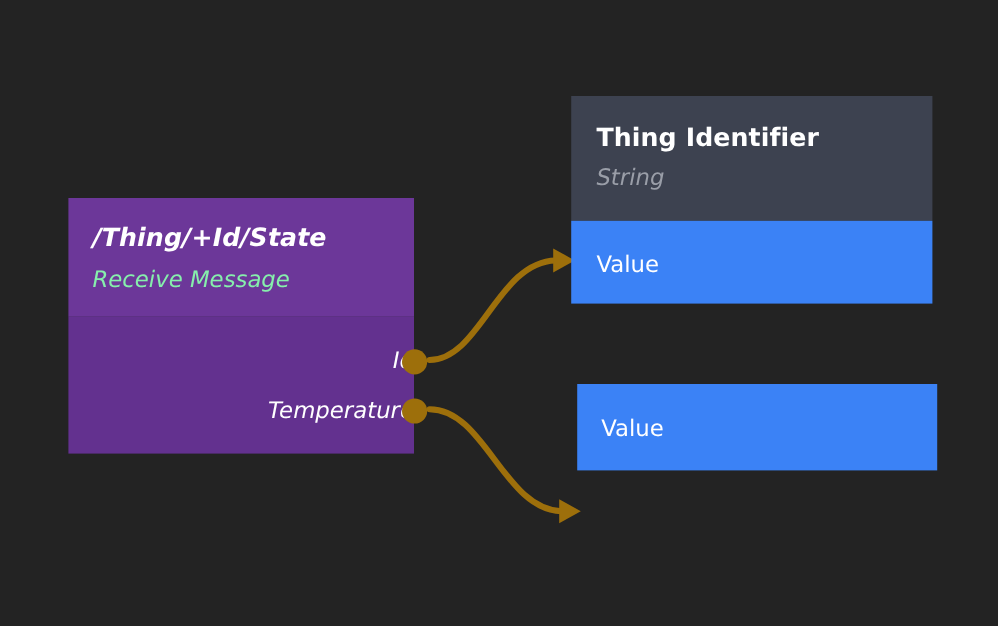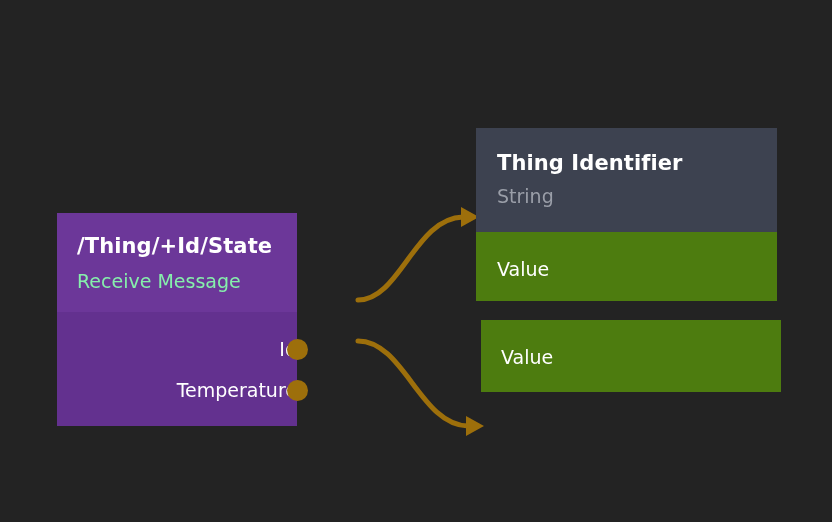--- a/index.html
+++ b/index.html
@@ -31,32 +31,32 @@
   }
 
   
   .node {
     position: absolute;
     box-sizing: border-box;
     overflow: visible;
   }
   .node-header {
     box-sizing: border-box;
-    margin-top: 48px;
   }
   .node-body {
     box-sizing: border-box;
   }
 
   
   .node-source {
     left: 57px;
     top: 165px;
-    width: 240px;
+    width: 288px;
     height: 213px;
+    font-style: italic;
   }
   .node-source .node-header {
     height: 99px;
     background: #6c3799;
     padding: 20px 0 0 20px;
   }
   .node-source .node-body {
     height: 114px;
     background: #63318f;
     position: relative;
@@ -99,35 +99,36 @@
     height: 21px;
     border-radius: 50%;
     background: #9d6f0b;
   }
 
   
   .node-target .node-header {
     background: #3d4250;
   }
   .node-target .node-body {
-    background: #4d7c0f;
+    background: #3b82f6;
   }
   .tgt-title {
     color: #ffffff;
     font-size: 21px;
     line-height: 26px;
     letter-spacing: 0.1px;
   }
   .tgt-title.bold { font-weight: bold; }
   .tgt-subtitle {
     color: #9a9ea8;
     font-size: 19px;
     font-weight: normal;
     line-height: 24px;
     margin-top: 8px;
+    font-style: italic;
   }
   .tgt-field {
     color: #ffffff;
     font-size: 19px;
     line-height: 22px;
   }
 
   
   .node-thing {
     left: 476px;

